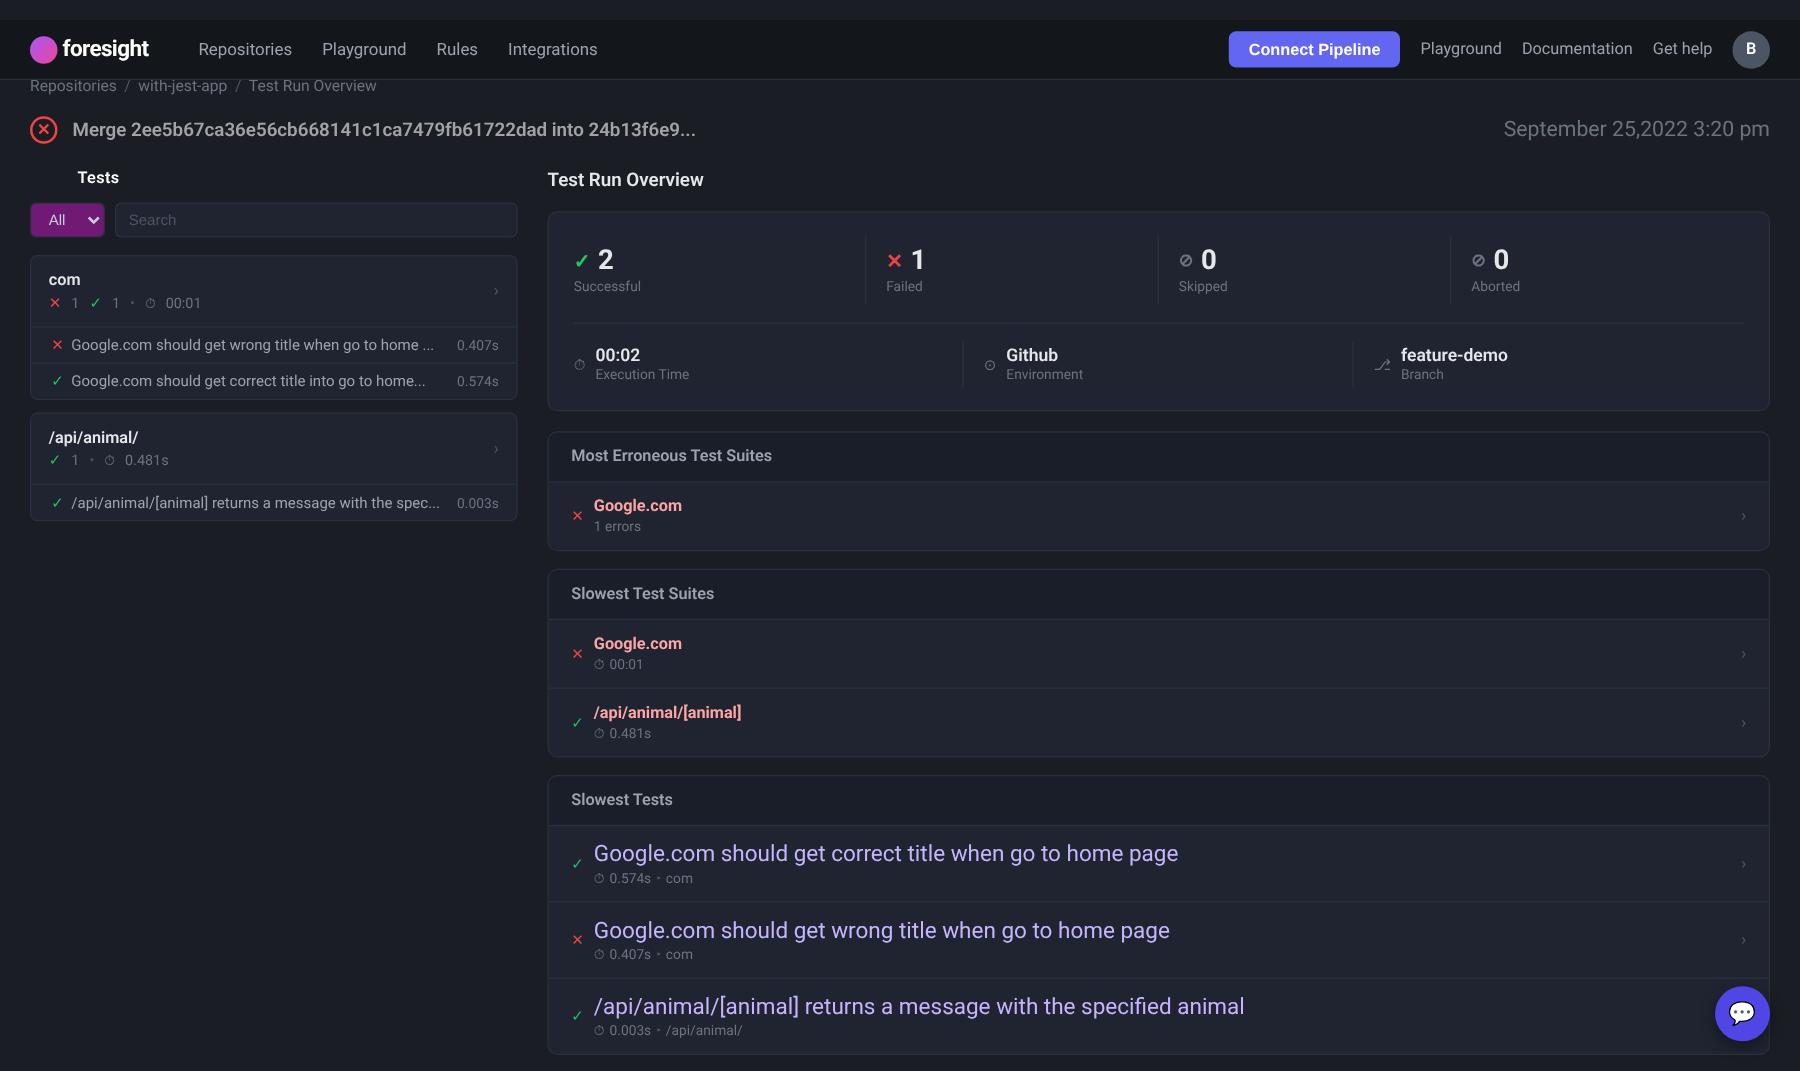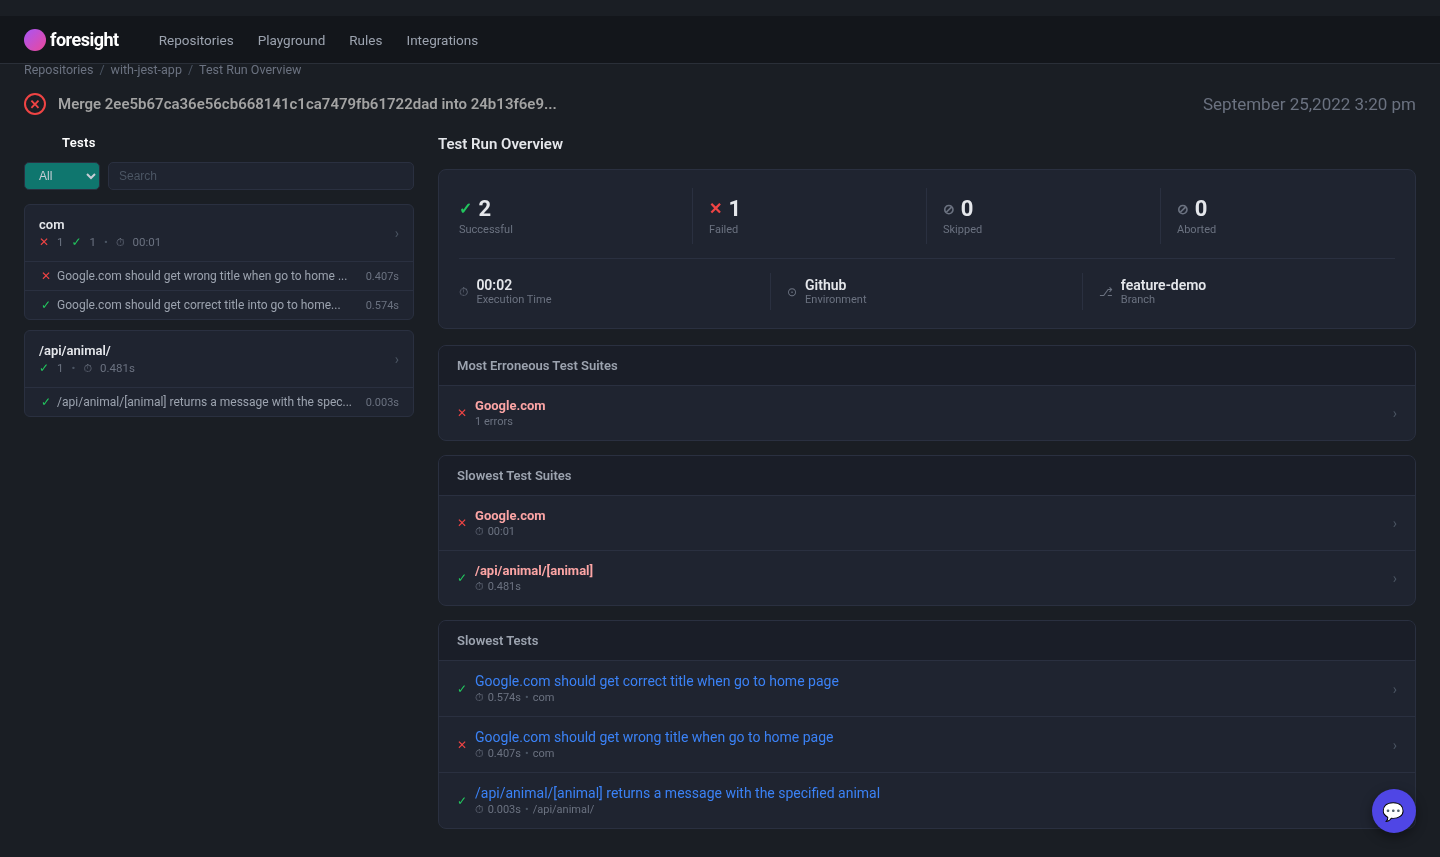--- a/index.html
+++ b/index.html
@@ -155,28 +155,28 @@
       margin-bottom: 12px;
       letter-spacing: 0.3px;
       margin-left: 38px;
     }
     .filter-row {
       display: flex;
       gap: 8px;
       margin-bottom: 14px;
     }
     .filter-select {
-      background: #0f766e;
+      background: #701a75;
       border: 1px solid #2a3040;
       color: #c8cdd6;
       border-radius: 5px;
       padding: 5px 10px;
       font-size: 12px;
       cursor: pointer;
-      width: 76px;
+      width: 60px;
     }
     .filter-search {
       background: #1f2430;
       border: 1px solid #2a3040;
       color: #c8cdd6;
       border-radius: 5px;
       padding: 5px 10px;
       font-size: 12px;
       flex: 1;
       outline: none;
@@ -384,22 +384,22 @@
       border-bottom: 1px solid #2a3040;
       cursor: pointer;
     }
     .slow-test-item:last-child { border-bottom: none; }
     .slow-test-left {
       display: flex;
       align-items: center;
       gap: 8px;
     }
     .slow-test-name {
-      font-size: 14px;
-      color: #3b82f6;
+      font-size: 18px;
+      color: #c4b5fd;
     }
     .slow-test-meta {
       font-size: 11px;
       color: #6b7280;
       display: flex;
       align-items: center;
       gap: 4px;
       margin-top: 2px;
     }
 
@@ -427,20 +427,27 @@
 <nav class="navbar">
   <div class="logo">
     <span class="logo-icon"></span>
     <span>foresight</span>
   </div>
   <div class="nav-links">
     <span class="nav-link">Repositories</span>
     <span class="nav-link">Playground</span>
     <span class="nav-link">Rules</span>
     <span class="nav-link">Integrations</span>
+  </div>
+  <div class="nav-right">
+    <button class="btn-connect">Connect Pipeline</button>
+    <span class="nav-text-link">Playground</span>
+    <span class="nav-text-link">Documentation</span>
+    <span class="nav-text-link">Get help</span>
+    <div class="avatar">B</div>
   </div>
 </nav>
 
 <div class="breadcrumb-bar">
   <span>Repositories</span>
   <span class="breadcrumb-sep">/</span>
   <span>with-jest-app</span>
   <span class="breadcrumb-sep">/</span>
   <span>Test Run Overview</span>
 </div>

